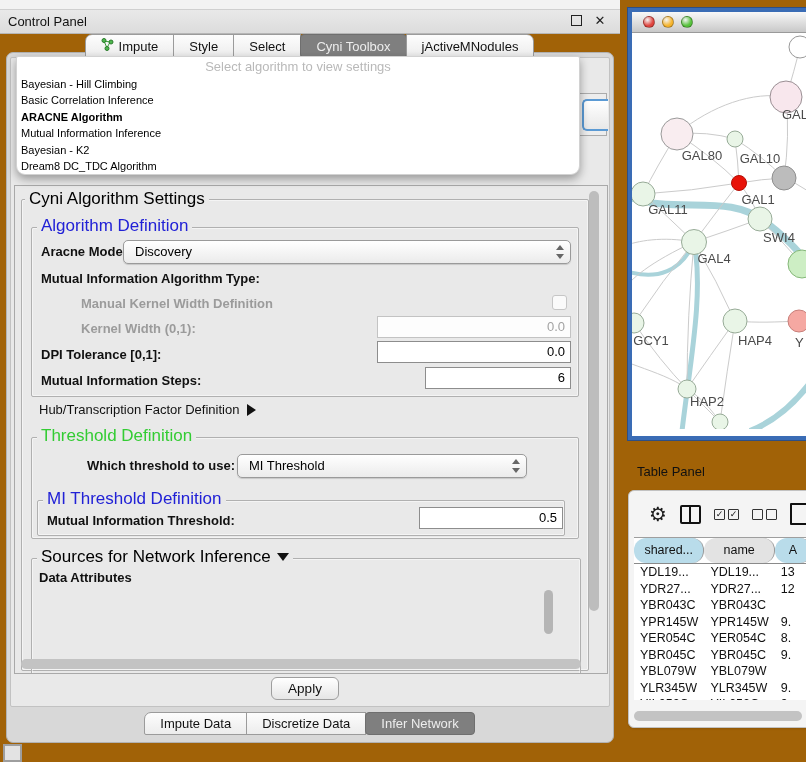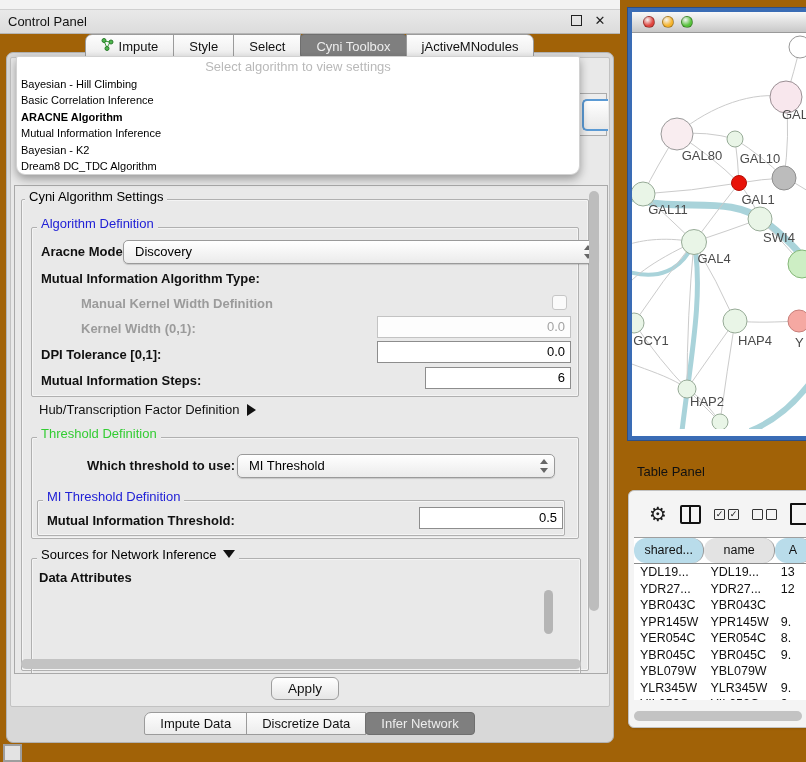--- a/index.html
+++ b/index.html
@@ -33,27 +33,27 @@
   .popup{left:16px;top:56px;width:562px;height:117px;background:#ffffff;border:1px solid #d2d2d2;
          border-radius:2px 2px 9px 9px;box-shadow:0 4px 10px rgba(0,0,0,0.35);z-index:30;}
   .popup-ph{position:absolute;left:0;top:2px;width:100%;text-align:center;font-size:13px;color:#b9b9b9;}
   .popup-item{position:absolute;left:4px;width:550px;height:16px;font-size:11px;line-height:16px;color:#000;white-space:nowrap;}
   .combo-frag{left:578px;top:93px;width:27px;height:41px;background:#ededed;border:1px solid #ababab;z-index:20;}
   .combo-frag .btn{position:absolute;left:3px;top:5px;width:24px;height:28px;border:2px solid #5b9ad4;border-radius:5px 0 0 5px;background:linear-gradient(#fff,#e8e8e8);border-right:none;}
 
   
   .pane{left:14px;top:185px;width:592px;height:487px;background:#e9e9e9;border:1px solid #a9a9a9;overflow:hidden;}
   .group{position:absolute;border:1px solid #b0b0b0;border-radius:2px;box-shadow:inset 0 0 0 1px rgba(255,255,255,0.5);}
-  .glabel{position:absolute;background:#e9e9e9;padding:0 4px;font-size:13px;white-space:nowrap;z-index:2;}
+  .glabel{position:absolute;background:#e9e9e9;padding:0 4px;font-size:17px;white-space:nowrap;z-index:2;}
   .blue{color:#2121d6;}
   .green{color:#33cc33;}
   .flabel{position:absolute;font-size:13px;font-weight:bold;color:#111;white-space:nowrap;}
   .flabel.dis{color:#9b9b9b;margin-left:40px;}
   .plain{font-weight:normal;}
-  .combo{position:absolute;height:22px;border:1px solid #9a9a9a;border-radius:5px;background:linear-gradient(#ffffff,#ebebeb);box-shadow:0 1px 1px rgba(0,0,0,0.15);padding-left:28px;}
+  .combo{position:absolute;height:22px;border:1px solid #9a9a9a;border-radius:5px;background:linear-gradient(#ffffff,#ebebeb);box-shadow:0 1px 1px rgba(0,0,0,0.15);}
   .combo .val{position:absolute;left:11px;top:3px;font-size:13px;color:#000;white-space:nowrap;}
   .combo .stp{position:absolute;right:6px;top:4px;width:9px;height:14px;}
   .stp:before,.stp:after{content:"";position:absolute;left:1px;border-left:4px solid transparent;border-right:4px solid transparent;}
   .stp:before{top:0;border-bottom:5px solid #666;}
   .stp:after{bottom:0;border-top:5px solid #666;}
   .tfield{position:absolute;height:20px;border:1px solid #8d8d8d;background:#fff;font-size:13px;color:#000;
           text-align:right;padding-right:5px;line-height:20px;box-sizing:content-box;}
   .tfield.dis{border-color:#c3c3c3;color:#a3a3a3;background:#fdfdfd;}
   .checkbox{position:absolute;width:13px;height:13px;border:1px solid #c6c6c6;border-radius:3px;background:#fafafa;}
   .tri-right{display:inline-block;width:0;height:0;border-top:6px solid transparent;border-bottom:6px solid transparent;border-left:9px solid #111;margin-left:8px;vertical-align:-2px;}

